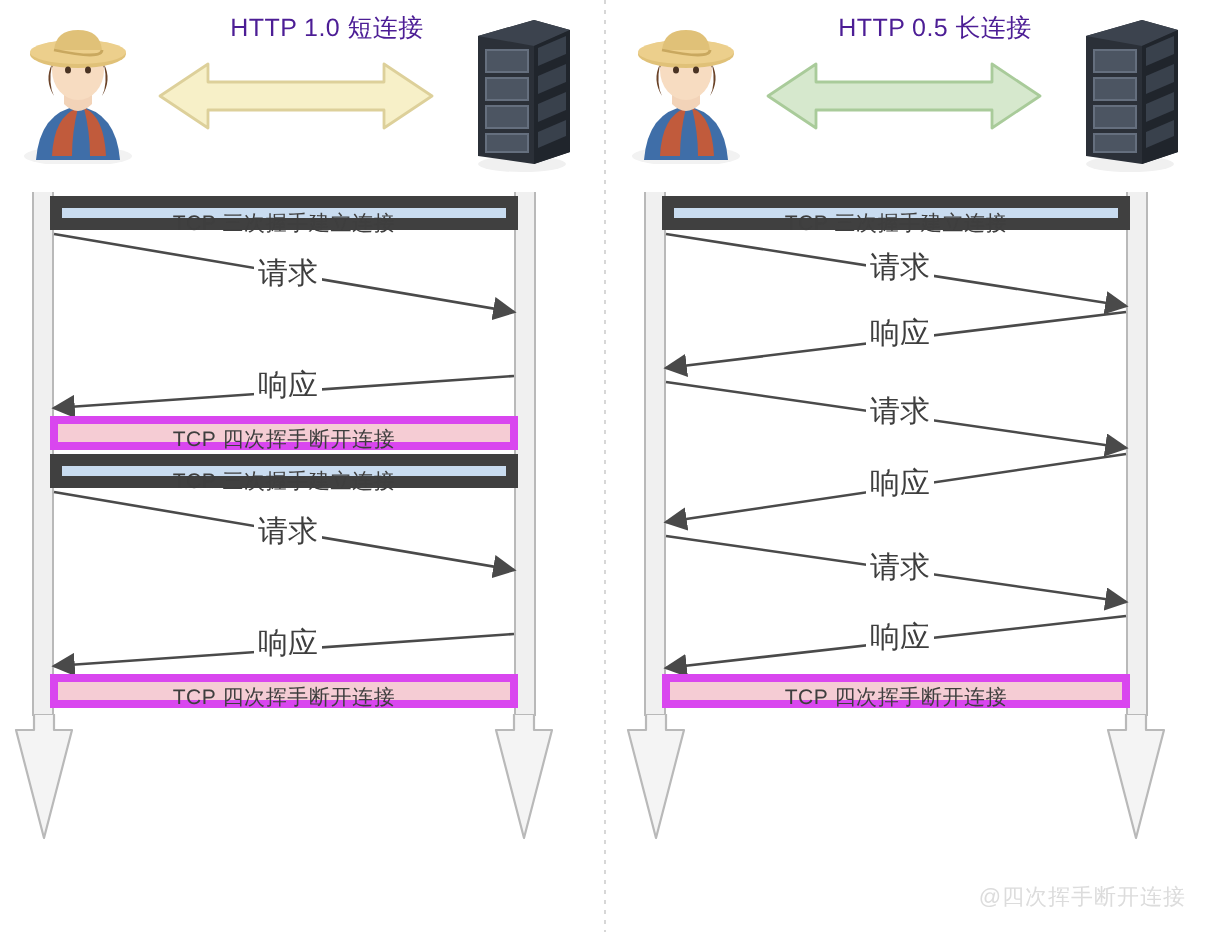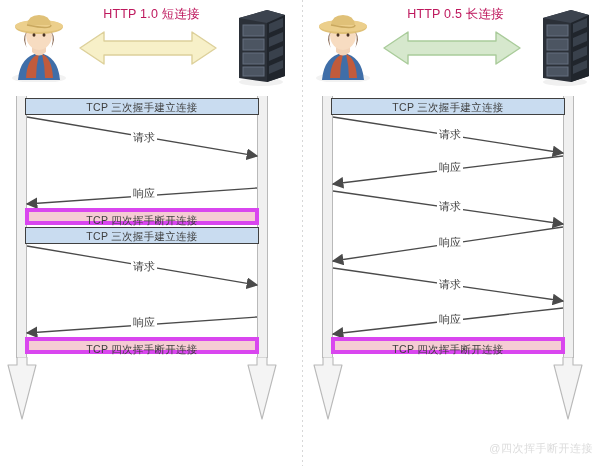--- a/index.html
+++ b/index.html
@@ -28,21 +28,21 @@
     opacity: .75;
   }
 
   
   .header { position: absolute; left: 0; top: 0; width: 303px; height: 92px; }
 
   .hdr-title {
     position: absolute; top: 6px; left: 0; width: 303px;
     text-align: center;
     font-size: 12.5px; letter-spacing: .2px;
-    color: #be185d; white-space: nowrap;
+    color: #4c1d95; white-space: nowrap; padding-left: 12px;
   }
   .panel.right .hdr-title { text-align: center; }
 
   
   .avatar { position: absolute; left: 8px; top: 8px; width: 62px; height: 74px; }
   .avatar svg { display: block; }
 
   
   .server { position: absolute; right: 14px; top: 6px; width: 56px; height: 80px; }
   .server svg { display: block; }
@@ -75,30 +75,30 @@
   
   .phase-bar {
     position: absolute; left: 9px; right: 9px;
     height: 17px; line-height: 17px;
     text-align: center;
     font-size: 10.5px; letter-spacing: .3px;
     color: #3e3e3e;
     box-sizing: border-box;
     white-space: nowrap;
   }
-  .phase-bar.connect  { background: #c9dcf0; border: 1px solid #404040; }
+  .phase-bar.connect  { background: #c9dcf0; border: 6px solid #404040; }
   .phase-bar.teardown { background: #f5ccd4; border: 4px solid #d946ef; }
 
   
   .msgs { position: absolute; inset: 0; pointer-events: none; }
   .msgs svg { display: block; width: 100%; height: 100%; overflow: visible; }
 
   .msg-label {
     position: absolute;
-    font-size: 11px;
+    font-size: 15px;
     color: #3e3e3e;
     background: #ffffff;
     padding: 0 2px;
     white-space: nowrap;
     transform: translate(-50%, -50%);
   }
 
   
   .watermark {
     position: absolute; right: 14px; bottom: 10px;

